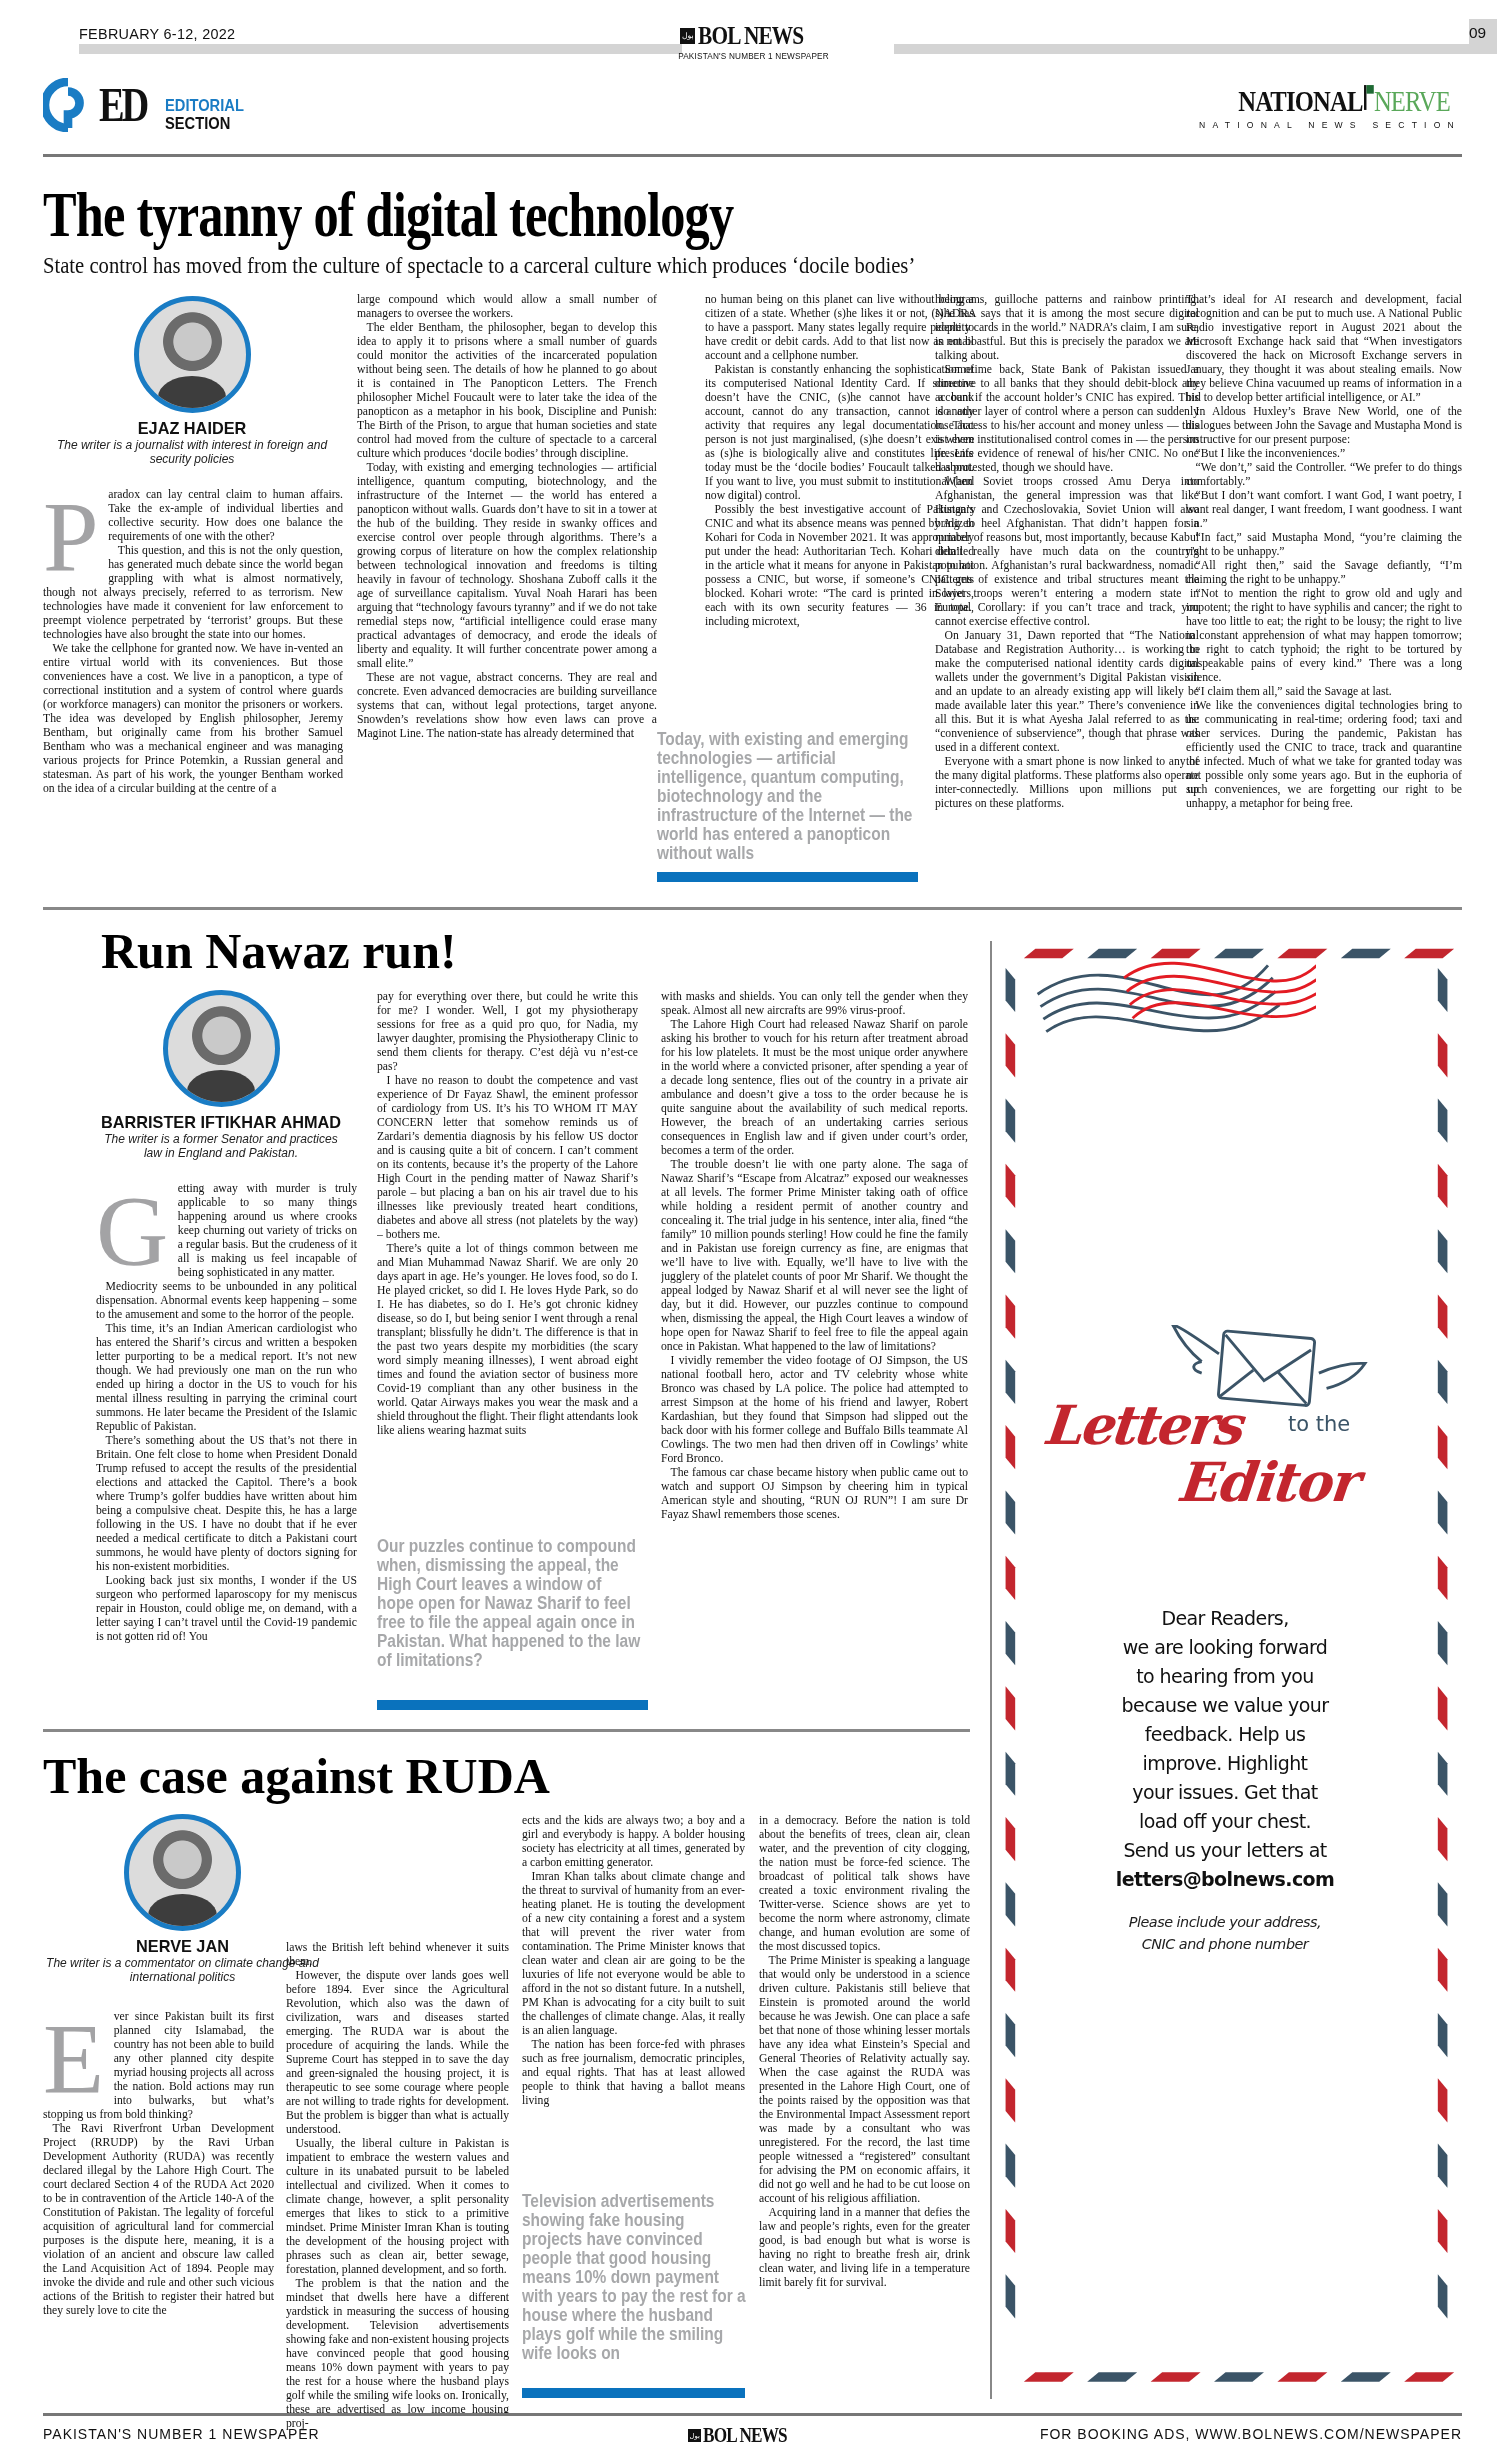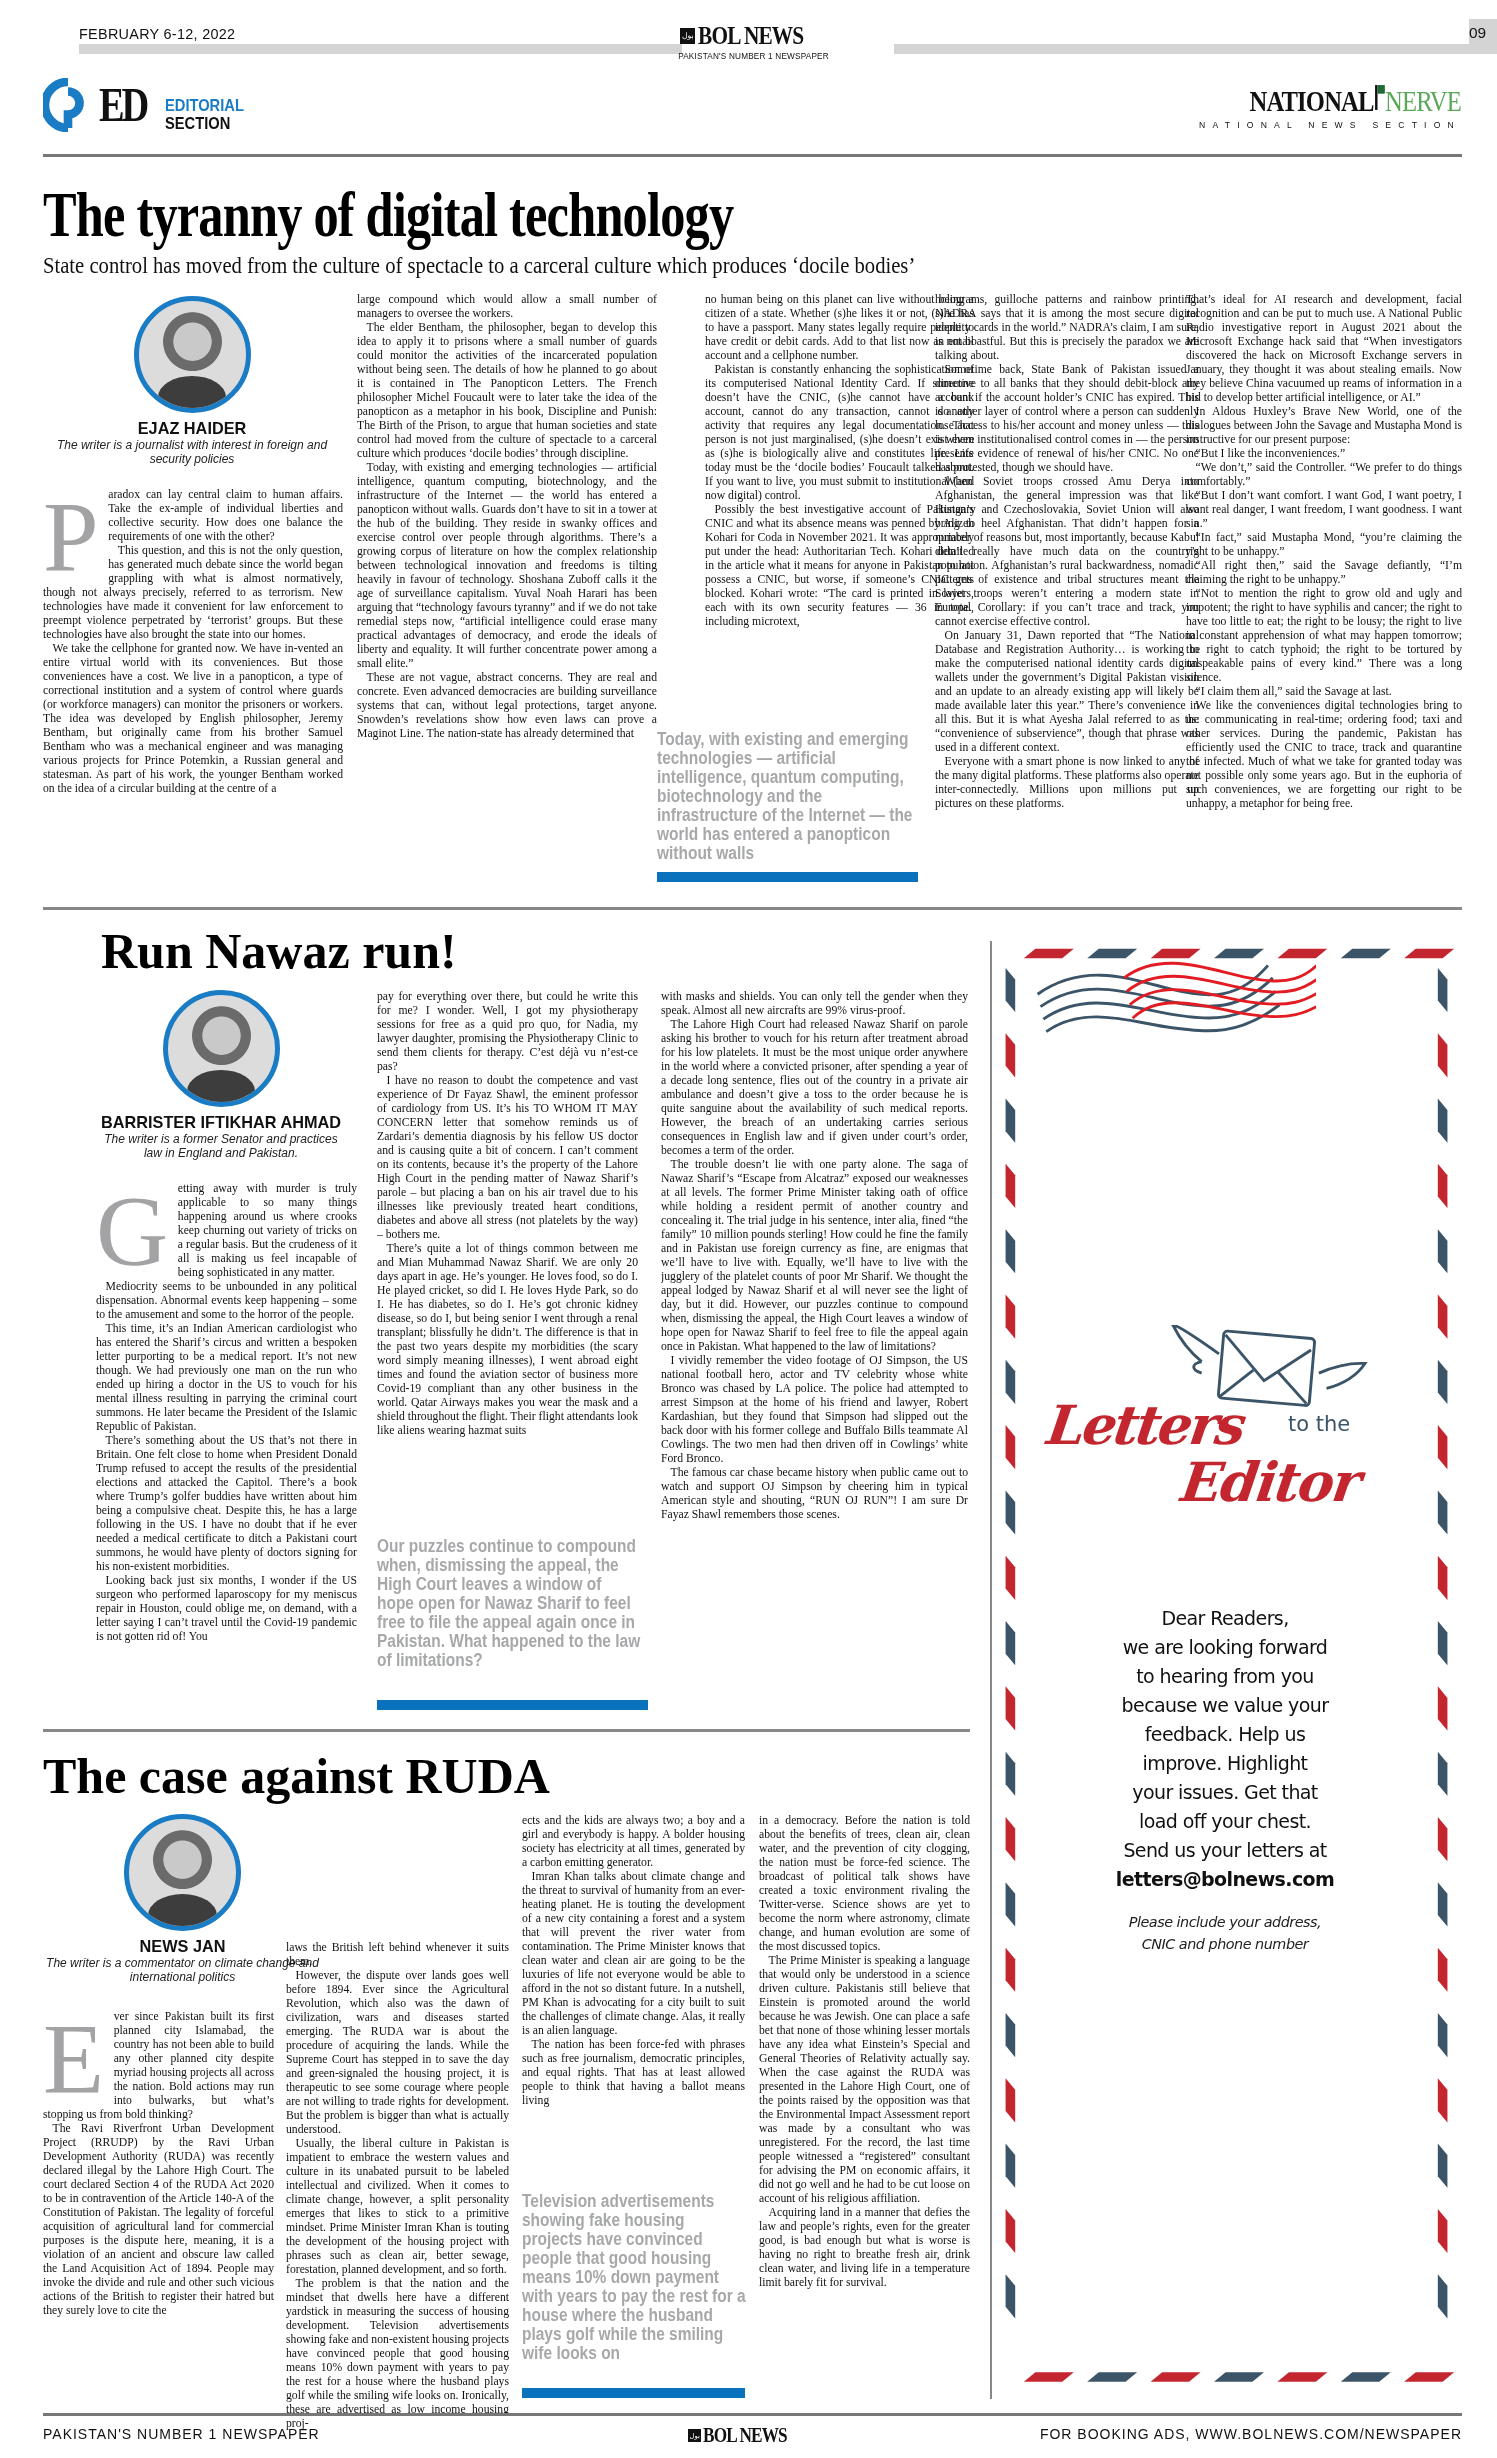--- a/index.html
+++ b/index.html
@@ -17,21 +17,21 @@
   .brand .mark { width: 15.4px; height: 15.4px; background: #111; color: #fff; font-size: 7.7px; font-family: "Liberation Sans", sans-serif; text-align: center; line-height: 15.4px; }
   .brand .name { font-family: "Liberation Serif", serif; font-weight: bold; font-size: 26px; letter-spacing: -1px; transform: scaleX(0.82); transform-origin: left center; }
   .brand .tag { font-family: "Liberation Sans", sans-serif; font-size: 8.2px; letter-spacing: 0.2px; margin-top: 1px; }
 
   .ed-logo { position: absolute; left: 43px; top: 77px; display: flex; align-items: flex-end; gap: 5.8px; }
   .ed-logo .circ { width: 50px; height: 54px; position: relative; }
   .ed-logo .ed { font-size: 48px; font-weight: bold; font-family: "Liberation Serif", serif; letter-spacing: -3.8px; transform: scaleX(0.8); transform-origin: left; width: 60px; }
   .ed-logo .lbl { font-family: "Liberation Sans", sans-serif; font-weight: bold; font-size: 17.3px; line-height: 18px; transform: scaleX(0.85); transform-origin: left; }
   .ed-logo .lbl .l1 { color: #1a7cc4; }
 
-  .nn-logo { position: absolute; right: 37px; top: 85px; text-align: right; }
+  .nn-logo { position: absolute; right: 37px; top: 85px; text-align: left; }
   .nn-logo .row { font-family: "Liberation Serif", serif; font-weight: bold; font-size: 29px; letter-spacing: -1px; transform: scaleX(0.85); transform-origin: right; }
   .nn-logo .row .nerve { color: #5aa85a; font-weight: normal; }
   .nn-logo .sub { font-family: "Liberation Sans", sans-serif; font-size: 8.6px; letter-spacing: 7.2px; margin-top: 1.9px; }
 
   .rule-top { position: absolute; left: 43px; top: 154px; width: 1419px; height: 2.9px; background: #777; }
 
   
   .h1 { position: absolute; font-family: "Liberation Serif", serif; font-weight: bold; color: #000; white-space: nowrap; transform-origin: left top; }
   .deck { position: absolute; font-family: "Liberation Serif", serif; font-size: 24px; white-space: nowrap; transform: scaleX(0.86); transform-origin: left top; }
 
@@ -187,21 +187,21 @@
   <p>I vividly remember the video footage of OJ Simpson, the US national football hero, actor and TV celebrity whose white Bronco was chased by LA police. The police had attempted to arrest Simpson at the home of his friend and lawyer, Robert Kardashian, but they found that Simpson had slipped out the back door with his former college and Buffalo Bills teammate Al Cowlings. The two men had then driven off in Cowlings’ white Ford Bronco.</p>
   <p>The famous car chase became history when public came out to watch and support OJ Simpson by cheering him in typical American style and shouting, “RUN OJ RUN”! I am sure Dr Fayaz Shawl remembers those scenes.</p>
 </div>
 
 <div class="rule" style="left:43px; top:1729px; width:927px;"></div>
 
 <div class="h1" style="left:43px; top:1747px; font-size:50px;">The case against RUDA</div>
 
 <div class="author" style="left:43px; top:1814px; width:279px;">
   <div class="photo"></div>
-  <div class="nm">NEWS JAN</div>
+  <div class="nm">NERVE JAN</div>
   <div class="bio">The writer is a commentator on climate change and international politics</div>
 </div>
 
 <div class="col" style="left:43px; top:2010px; width:231px; height:394px;">
   <span class="drop">E</span>
   <p class="noind">ver since Pakistan built its first planned city Islamabad, the country has not been able to build any other planned city despite myriad housing projects all across the nation. Bold actions may run into bulwarks, but what’s stopping us from bold thinking?</p>
   <p>The Ravi Riverfront Urban Development Project (RRUDP) by the Ravi Urban Development Authority (RUDA) was recently declared illegal by the Lahore High Court. The court declared Section 4 of the RUDA Act 2020 to be in contravention of the Article 140-A of the Constitution of Pakistan. The legality of forceful acquisition of agricultural land for commercial purposes is the dispute here, meaning, it is a violation of an ancient and obscure law called the Land Acquisition Act of 1894. People may invoke the divide and rule and other such vicious actions of the British to register their hatred but they surely love to cite the</p>
 </div>
 <div class="col" style="left:286px; top:1906px; width:223px; height:590px;margin-top:35px;">
   <p class="noind">laws the British left behind whenever it suits them.</p>

